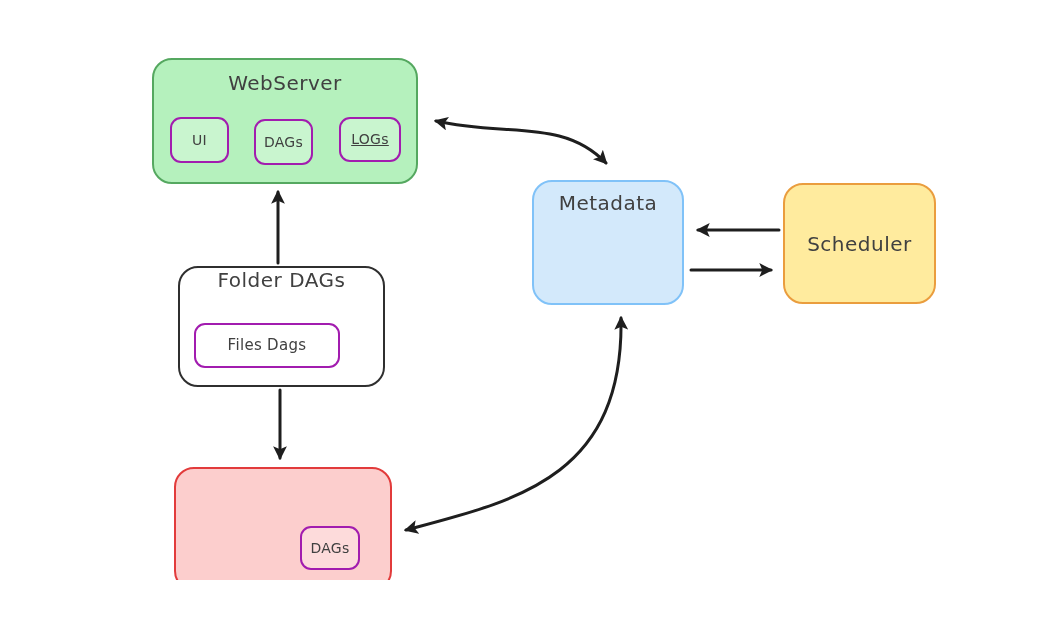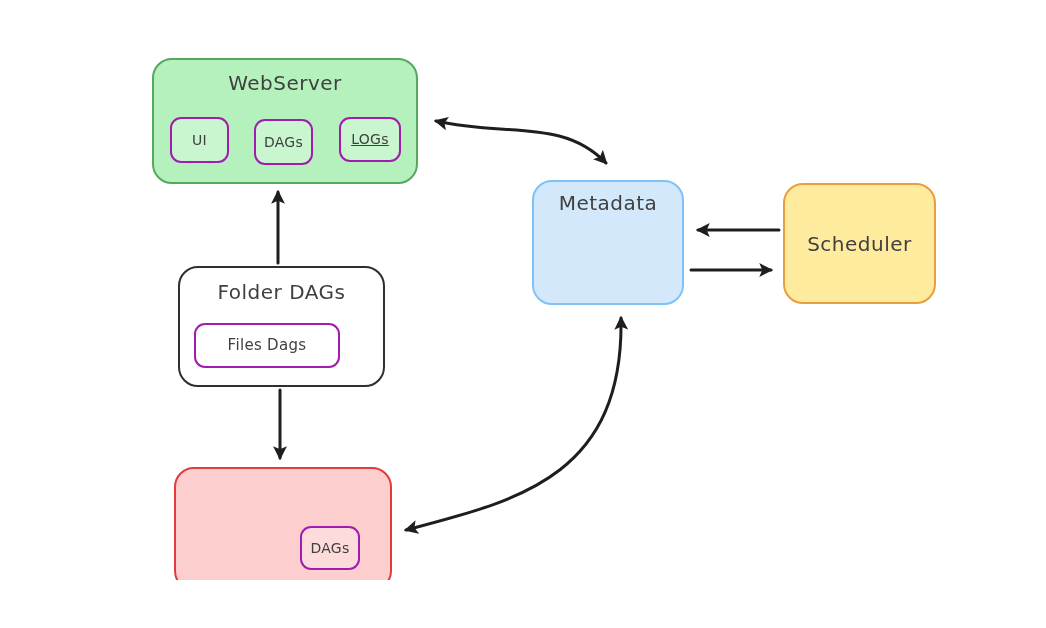--- a/index.html
+++ b/index.html
@@ -67,21 +67,21 @@
     display: flex; align-items: center; justify-content: center;
   }
   .node-executor .node-title { margin-top: 0; }
 
   
   .node-folder_dags {
     left: 178px; top: 266px; width: 207px; height: 121px;
     background: var(--folder_dags-fill, #ffffff);
     border-color: var(--folder_dags-border, #2f2f2f);
   }
-  .node-folder_dags .node-title { margin-top: 12px; }
+  .node-folder_dags .node-title { }
   .chip-files-dags { left: 14px; top: 55px; width: 146px; height: 45px; font-size: 15px; }
 
   
   .node-scheduler {
     left: 174px; top: 467px; width: 218px; height: 124px;
     background: var(--scheduler-fill, #fccecd);
     border-color: var(--scheduler-border, #e23b3b);
   }
   .node-scheduler .node-title { margin-top: 10px; }
   .chip-dag-run { left: 29px;  top: 54px; width: 62px; height: 48px; font-size: 13.5px; }

